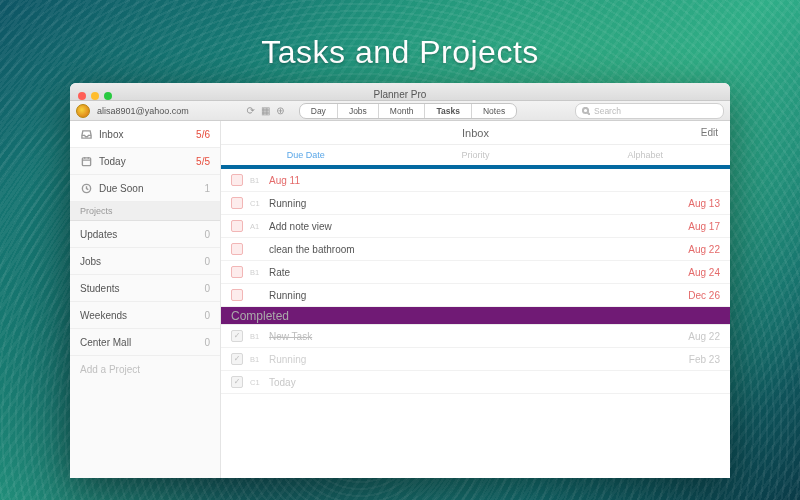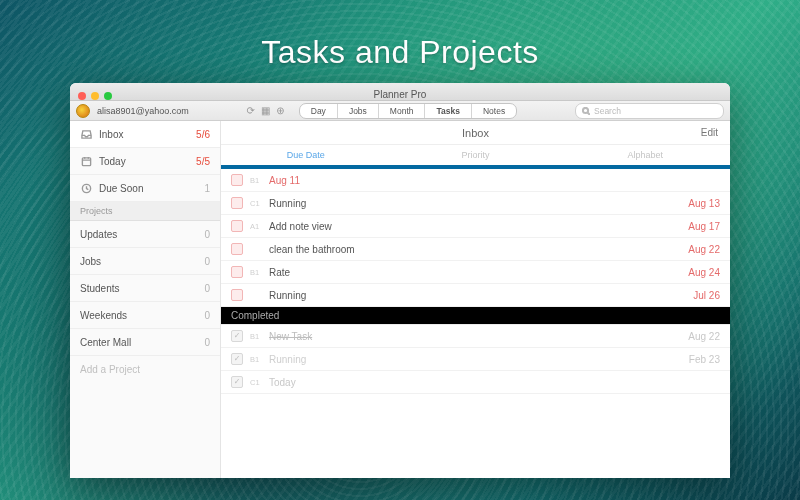--- a/index.html
+++ b/index.html
@@ -50,21 +50,21 @@
 .task{height:22px;border-bottom:1px solid #f1f1f1;display:flex;align-items:center;padding:0 10px;gap:7px}
 .chk{width:10px;height:10px;border:1px solid #f2b6b6;border-radius:2px;background:#fdecec;flex:none}
 .chk.done{border-color:#d8d8d8;background:#f4f4f4;position:relative}
 .chk.done::after{content:"✓";position:absolute;inset:0;color:#bbb;font-size:8px;line-height:10px;text-align:center}
 .prio{font-size:7.5px;color:#cfcfcf;width:12px;flex:none}
 .task-title{flex:1;font-size:10px;color:#555}
 .task-title.strike{text-decoration:line-through;color:#bdbdbd}
 .task-title.faded{color:#cfcfcf}
 .task-date{font-size:10px;color:#e46a6a}
 .task-date.muted{color:#c8c8c8}
-.m-section{height:17px;background:#000000;border-bottom:1px solid #ececec;padding:0 10px;font-size:10px;color:#aaa;display:flex;align-items:center}
+.m-section{height:17px;background:#701a75;border-bottom:1px solid #ececec;padding:0 10px;font-size:12px;color:#aaa;display:flex;align-items:center}
 </style>
 </head>
 <body>
 
 <div class="bg"></div>
 <div class="caption">Tasks and Projects</div>
 
 <div class="window">
  <div class="titlebar">
   <div class="tl-dots">
@@ -198,21 +198,21 @@
           <div class="task">
             <span class="chk"></span>
             <span class="prio">B1</span>
             <span class="task-title">Rate</span>
             <span class="task-date">Aug 24</span>
           </div>
           <div class="task">
             <span class="chk"></span>
             <span class="prio"></span>
             <span class="task-title">Running</span>
-            <span class="task-date">Jul 26</span>
+            <span class="task-date">Dec 26</span>
           </div>
         </div>
    <div class="m-section">Completed</div>
    <div id="completed">
           <div class="task">
             <span class="chk done"></span>
             <span class="prio">B1</span>
             <span class="task-title strike">New Task</span>
             <span class="task-date muted">Aug 22</span>
           </div>

